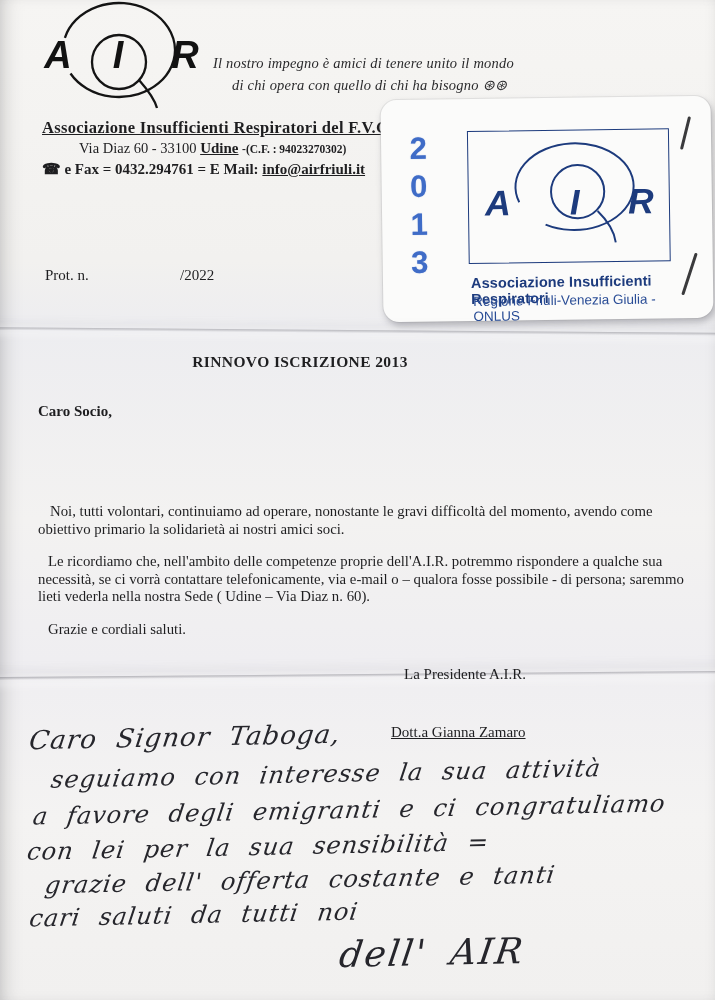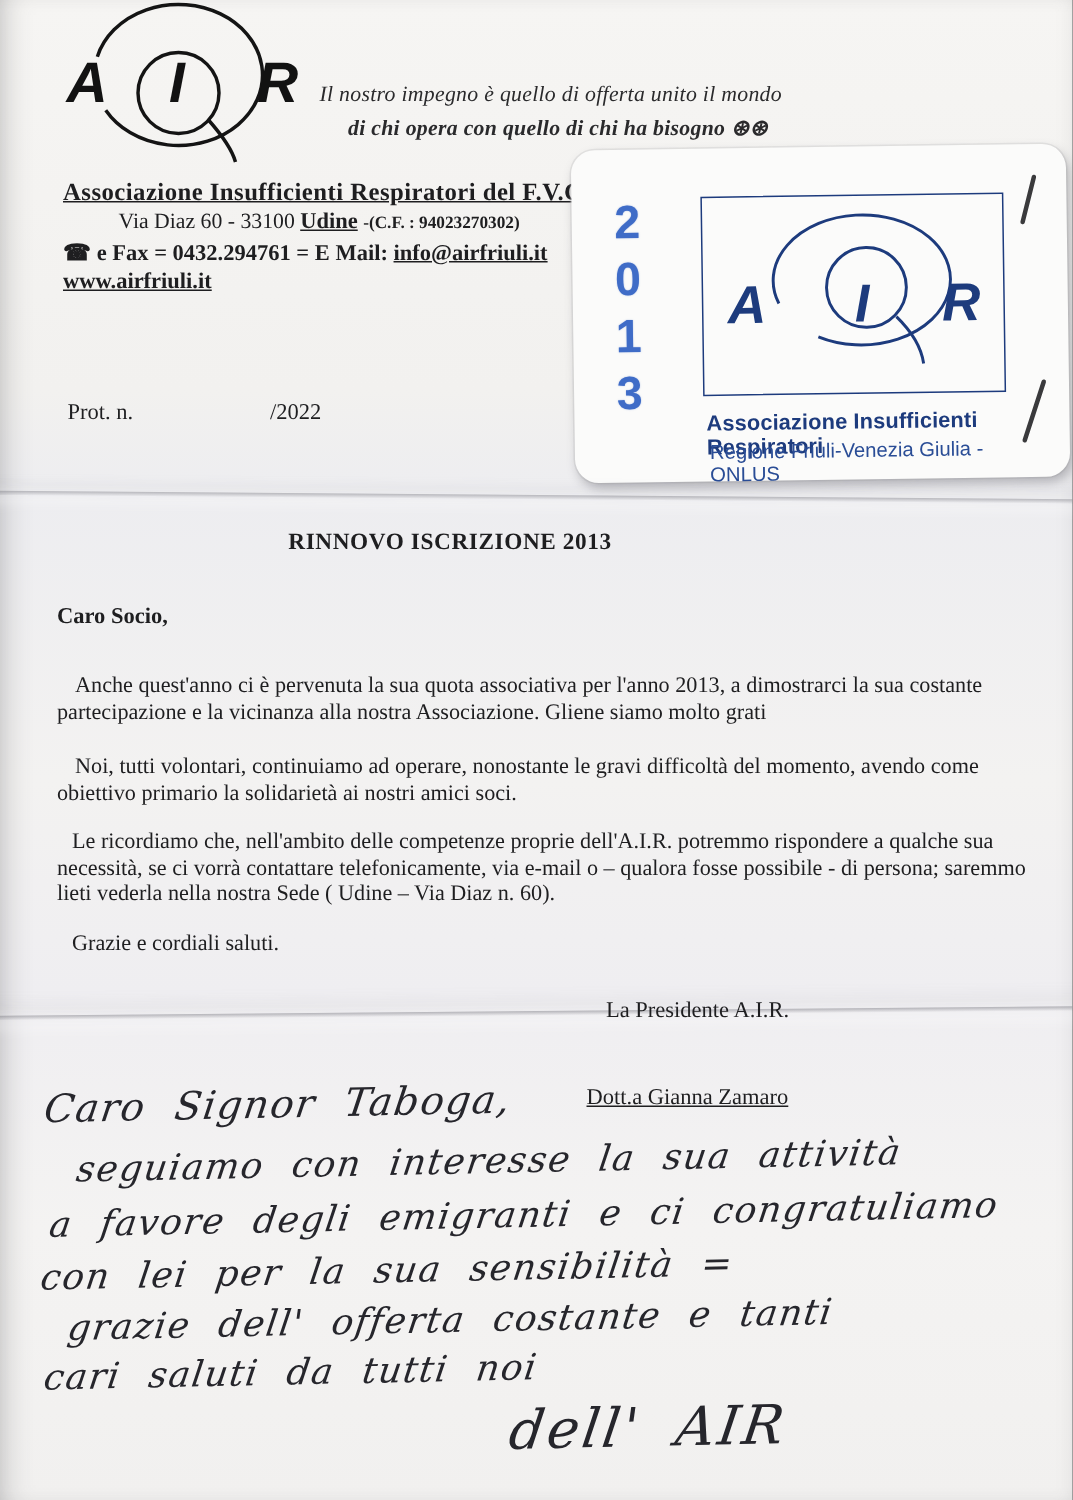--- a/index.html
+++ b/index.html
@@ -7,21 +7,21 @@
     position:relative; width:715px; height:1000px; overflow:hidden;
     font-family:"Liberation Serif", serif; color:#1e1e20;
     background:linear-gradient(180deg,#f6f5f3 0%,#f2f1ef 26%,#ededf0 33%,#f3f2f1 52%,#efeef1 66%,#f4f3f2 82%,#f1f0ef 100%);
     box-shadow:inset 14px 0 22px -16px rgba(80,80,85,.45), inset -6px 0 14px -10px rgba(120,120,125,.25);
   }
   
   #logo{position:absolute;left:36px;top:0;}
   #logo text{font-family:"Liberation Sans",sans-serif;font-weight:bold;font-style:italic;fill:#121212;}
   .tagline{position:absolute;font-style:italic;font-size:14.5px;color:#2a2a2c;letter-spacing:.2px;}
   #tagline1{left:213px;top:55px;}
-  #tagline2{left:232px;top:77px;font-weight:bold;}
+  #tagline2{left:232px;top:77px;}
   #orgblock{position:absolute;left:42px;top:118px;line-height:19px;}
   .org-name{font-weight:bold;font-size:16.5px;text-decoration:underline;letter-spacing:.3px;}
   .addr{font-size:14.5px;margin-top:2px;margin-left:37px;}
   .addr b u{font-size:15px;}
   .cf{font-weight:bold;font-size:11.5px;}
   .phone{font-weight:bold;font-size:15px;margin-top:1px;}
   .phone u{}
   .site{font-weight:bold;font-size:15px;text-decoration:underline;}
   
   #card{
@@ -87,36 +87,35 @@
 
   <svg id="logo" width="210" height="118" viewBox="0 0 210 118">
     <path d="M 28.9 37.8 A 56 47 0 1 1 34.5 73.5" fill="none" stroke="#141414" stroke-width="2.3"></path>
     <circle cx="83" cy="62" r="27" fill="none" stroke="#141414" stroke-width="2.3"></circle>
     <path d="M 103 80 Q 118 97 121 108" fill="none" stroke="#141414" stroke-width="2.3"></path>
     <text x="22" y="68" text-anchor="middle" font-size="38">A</text>
     <text x="82" y="68" text-anchor="middle" font-size="38">I</text>
     <text x="149" y="68" text-anchor="middle" font-size="38">R</text>
   </svg>
 
-  <div id="tagline1" class="tagline">Il nostro impegno è quello di offerta unito il mondo</div>
+  <div id="tagline1" class="tagline">Il nostro impegno è amici di tenere unito il mondo</div>
   <div id="tagline2" class="tagline">di chi opera con quello di chi ha bisogno ⊛⊛</div>
 
   <div id="orgblock">
     <div class="org-name">Associazione Insufficienti Respiratori del F.V.G.</div>
     <div class="addr">
       <span>Via Diaz 60 - 33100</span>
       <b><u>Udine</u></b>
       <span class="cf">-(C.F. : 94023270302)</span>
     </div>
     <div class="phone">
       <span>☎</span>
       <span>e Fax = 0432.294761 = E Mail:</span>
       <u>info@airfriuli.it</u>
     </div>
-    <div class="site">www.airfriuli.it</div>
   </div>
 
   <div id="card">
     <div class="card-year">2013</div>
     <svg id="card-logo-box" viewBox="0 0 202 133">
       <path d="M 50.6 72 A 60 44 0 1 1 77 95" fill="none" stroke="#1d3b7d" stroke-width="2"></path>
       <circle cx="110" cy="62" r="27" fill="none" stroke="#1d3b7d" stroke-width="2"></circle>
       <path d="M 130 82 Q 146 98 148 114" fill="none" stroke="#1d3b7d" stroke-width="2"></path>
       <text x="29" y="85" text-anchor="middle" font-size="36">A</text>
       <text x="107" y="85" text-anchor="middle" font-size="36">I</text>
@@ -131,21 +130,20 @@
   <div id="prot">
     <span>Prot. n.</span>
     <span id="prot-number">/2022</span>
   </div>
 
   <div id="fold1" class="fold"></div>
   <div id="fold2" class="fold"></div>
 
   <div id="title">RINNOVO ISCRIZIONE 2013</div>
   <div id="salutation" class="body-text">Caro Socio,</div>
-  <div id="para1" class="body-text">Anche quest'anno ci è pervenuta la sua quota associativa per l'anno 2013, a dimostrarci la sua costante partecipazione e la vicinanza alla nostra Associazione. Gliene siamo molto grati</div>
   <div id="para2" class="body-text">Noi, tutti volontari, continuiamo ad operare, nonostante le gravi difficoltà del momento, avendo come obiettivo primario la solidarietà ai nostri amici soci.</div>
   <div id="para3" class="body-text">Le ricordiamo che, nell'ambito delle competenze proprie dell'A.I.R. potremmo rispondere a qualche sua necessità, se ci vorrà contattare telefonicamente, via e-mail o – qualora fosse possibile - di persona; saremmo lieti vederla nella nostra Sede ( Udine – Via Diaz n. 60).</div>
   <div id="closing" class="body-text">Grazie e cordiali saluti.</div>
   <div id="sig-role">La Presidente A.I.R.</div>
   <div id="sig-name">Dott.a Gianna Zamaro</div>
 
   <div id="hw1" class="hw">Caro Signor Taboga,</div>
   <div id="hw2" class="hw">seguiamo con interesse la sua attività</div>
   <div id="hw3" class="hw">a favore degli emigranti e ci congratuliamo</div>
   <div id="hw4" class="hw">con lei per la sua sensibilità =</div>

